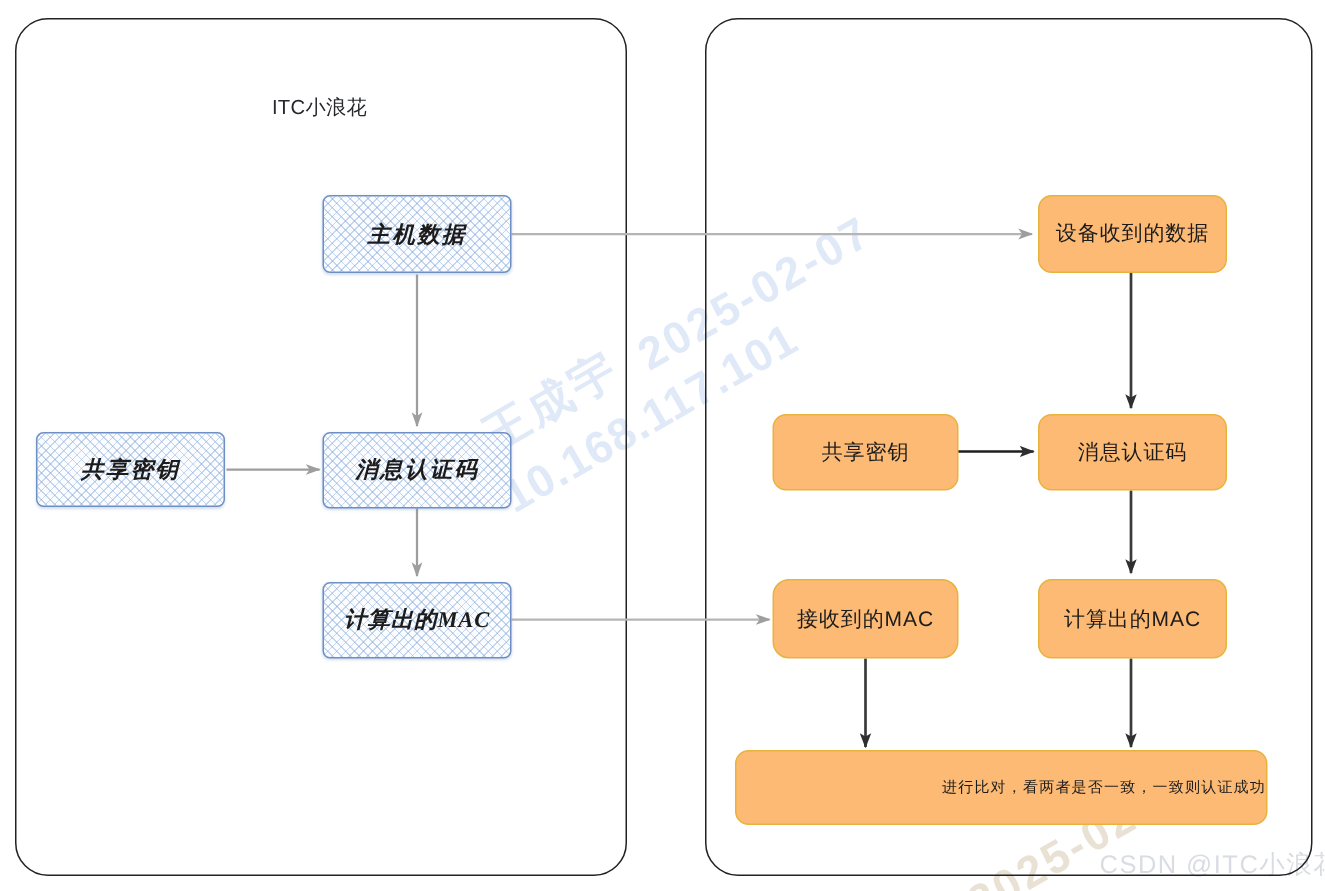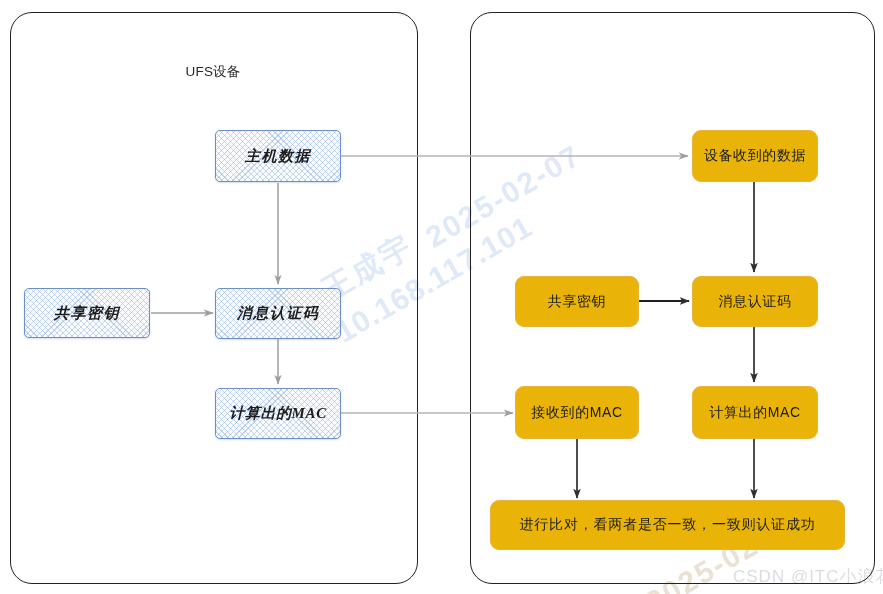--- a/index.html
+++ b/index.html
@@ -64,29 +64,30 @@
     letter-spacing: 1.5px;
     background-color: #fbfcff;
     background-image:
       repeating-linear-gradient(45deg,  rgba(120,160,215,0.42) 0 0.8px, rgba(255,255,255,0) 0.8px 4.2px),
       repeating-linear-gradient(-45deg, rgba(120,160,215,0.42) 0 0.8px, rgba(255,255,255,0) 0.8px 4.2px);
     box-shadow: 0 1px 2px rgba(110,143,196,0.30);
   }
   .node-orange {
     border: 1.7px solid #e8b33c;
     border-radius: 9px;
-    background: #eab308;
+    background: #fdba74;
     color: #1c1c1c;
     font-family: "Liberation Sans", sans-serif;
     font-size: 14px;
     letter-spacing: 0.6px;
   }
   .node-orange.wide {
-    font-size: 14px;
+    font-size: 10px;
     letter-spacing: 0.8px;
+    justify-content: flex-end;
   }
   
   .wm {
     position: absolute;
     color: #dfe9f7;
     font-weight: bold;
     white-space: nowrap;
     user-select: none;
     pointer-events: none;
   }
@@ -117,21 +118,21 @@
   <div class="wm wm-diag wm-date" style="left:420px; top:225px;">2025-02-07</div>
   <div class="wm wm-diag wm-ip" style="left:330px; top:320px;">10.168.117.101</div>
 
   <div class="wm wm-diag wm-date" style="left:640px; top:590px; color:#e9e2d4;">2025-02-07</div>
 
   <div class="wm-csdn" style="left:733px; top:565px;">CSDN @ITC小浪花、</div>
 
   <div class="panel" style="left:10px; top:12px; width:408px; height:572px;"></div>
   <div class="panel" style="left:470px; top:12px; width:405px; height:572px;"></div>
 
-  <div class="panel-title" style="left:143px; top:63px; width:140px;">UFS设备</div>
+  <div class="panel-title" style="left:143px; top:63px; width:140px;">ITC小浪花</div>
 
   <svg class="layer" viewBox="0 0 883 594">
     <defs>
       <marker id="ah-gray" markerWidth="11" markerHeight="11" refX="9.2" refY="4" orient="auto" markerUnits="userSpaceOnUse">
         <path d="M0,0.4 L10,4 L0,7.6 L2.6,4 Z" fill="#9e9e9e"></path>
       </marker>
       <marker id="ah-dark" markerWidth="11" markerHeight="11" refX="9.2" refY="4" orient="auto" markerUnits="userSpaceOnUse">
         <path d="M0,0.2 L10,4 L0,7.8 L2.2,4 Z" fill="#2f2f2f"></path>
       </marker>
     </defs>
@@ -198,21 +199,21 @@
   </div>
 
   <div class="node node-orange" style="left:515px; top:276px; width:124px; height:51px;">
     <span>共享密钥</span>
   </div>
 
   <div class="node node-orange" style="left:692px; top:276px; width:126px; height:51px;">
     <span>消息认证码</span>
   </div>
 
-  <div class="node node-orange" style="left:515px; top:386px; width:124px; height:53px;">
+  <div class="node node-orange" style="left:515px; top:386px; width:124px; height:53px;border-radius:11px;">
     <span>接收到的MAC</span>
   </div>
 
   <div class="node node-orange" style="left:692px; top:386px; width:126px; height:53px;">
     <span>计算出的MAC</span>
   </div>
 
   <div class="node node-orange wide" style="left:490px; top:500px; width:355px; height:50px;">
     <span>进行比对，看两者是否一致，一致则认证成功</span>
   </div>

